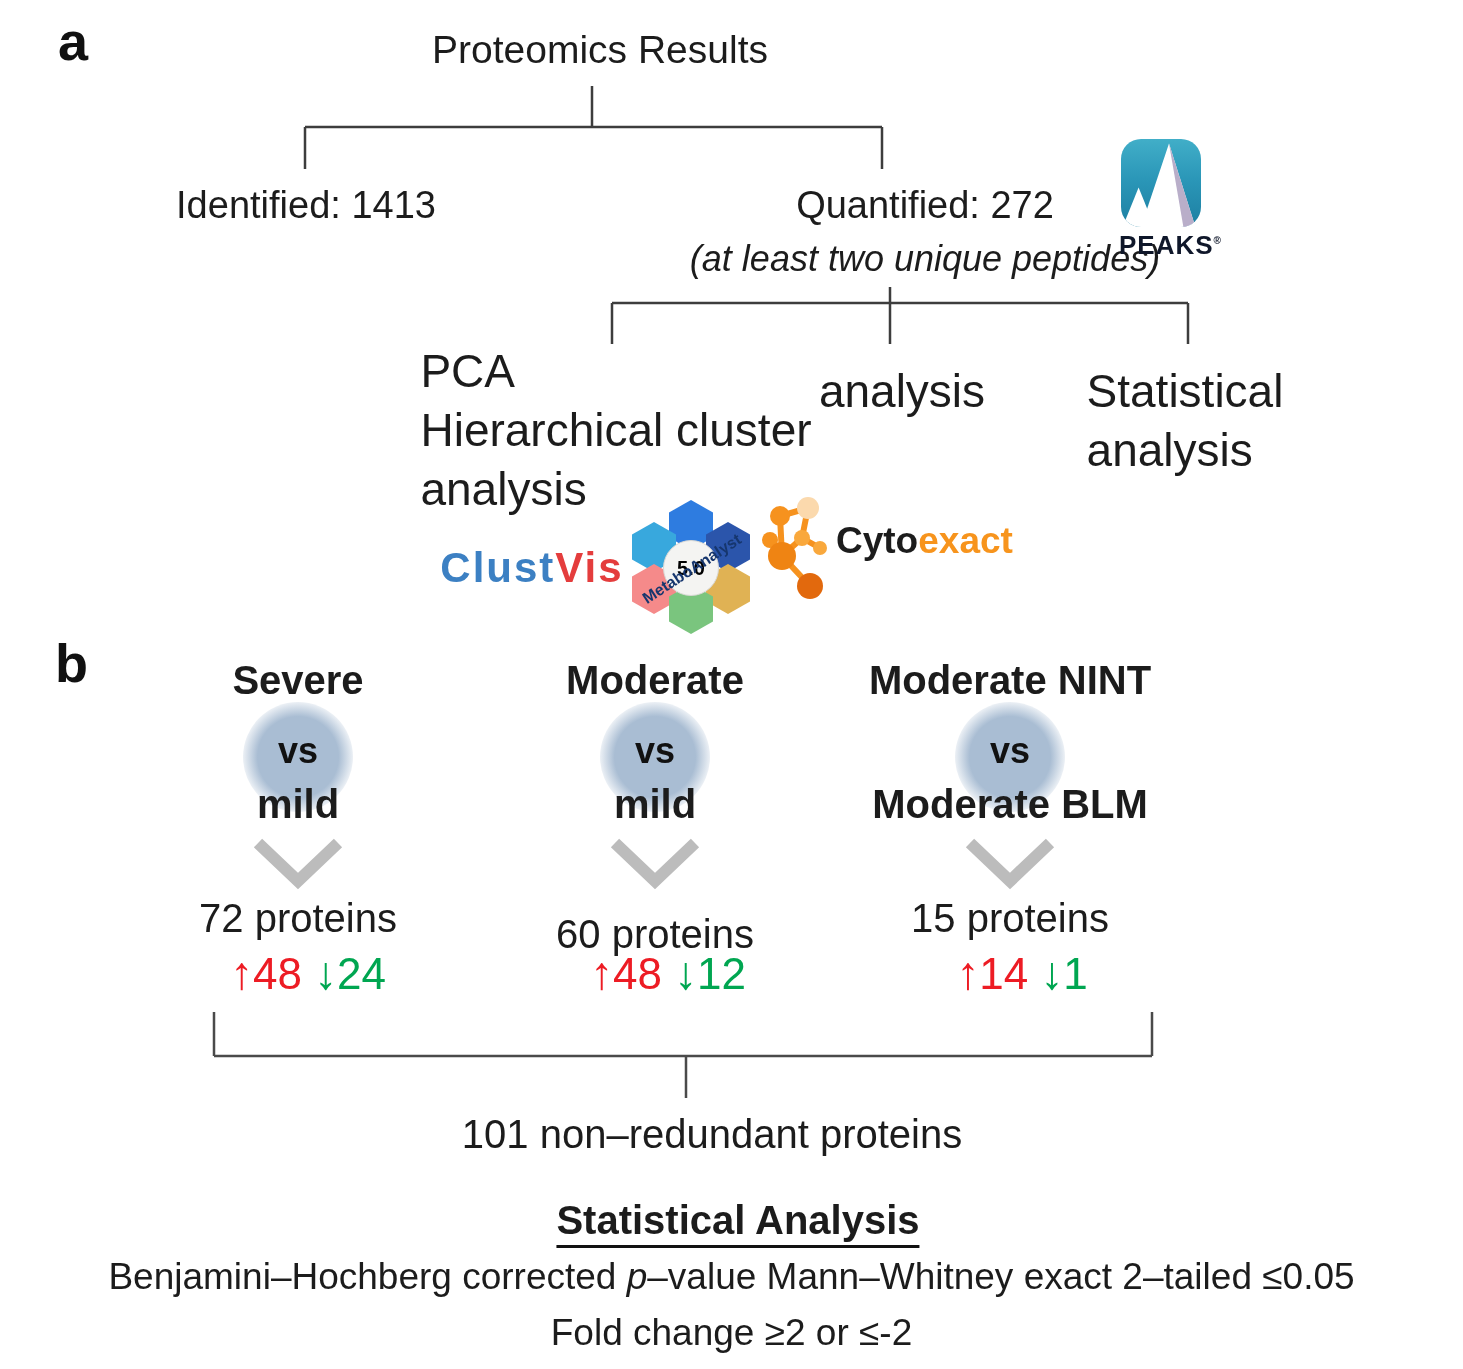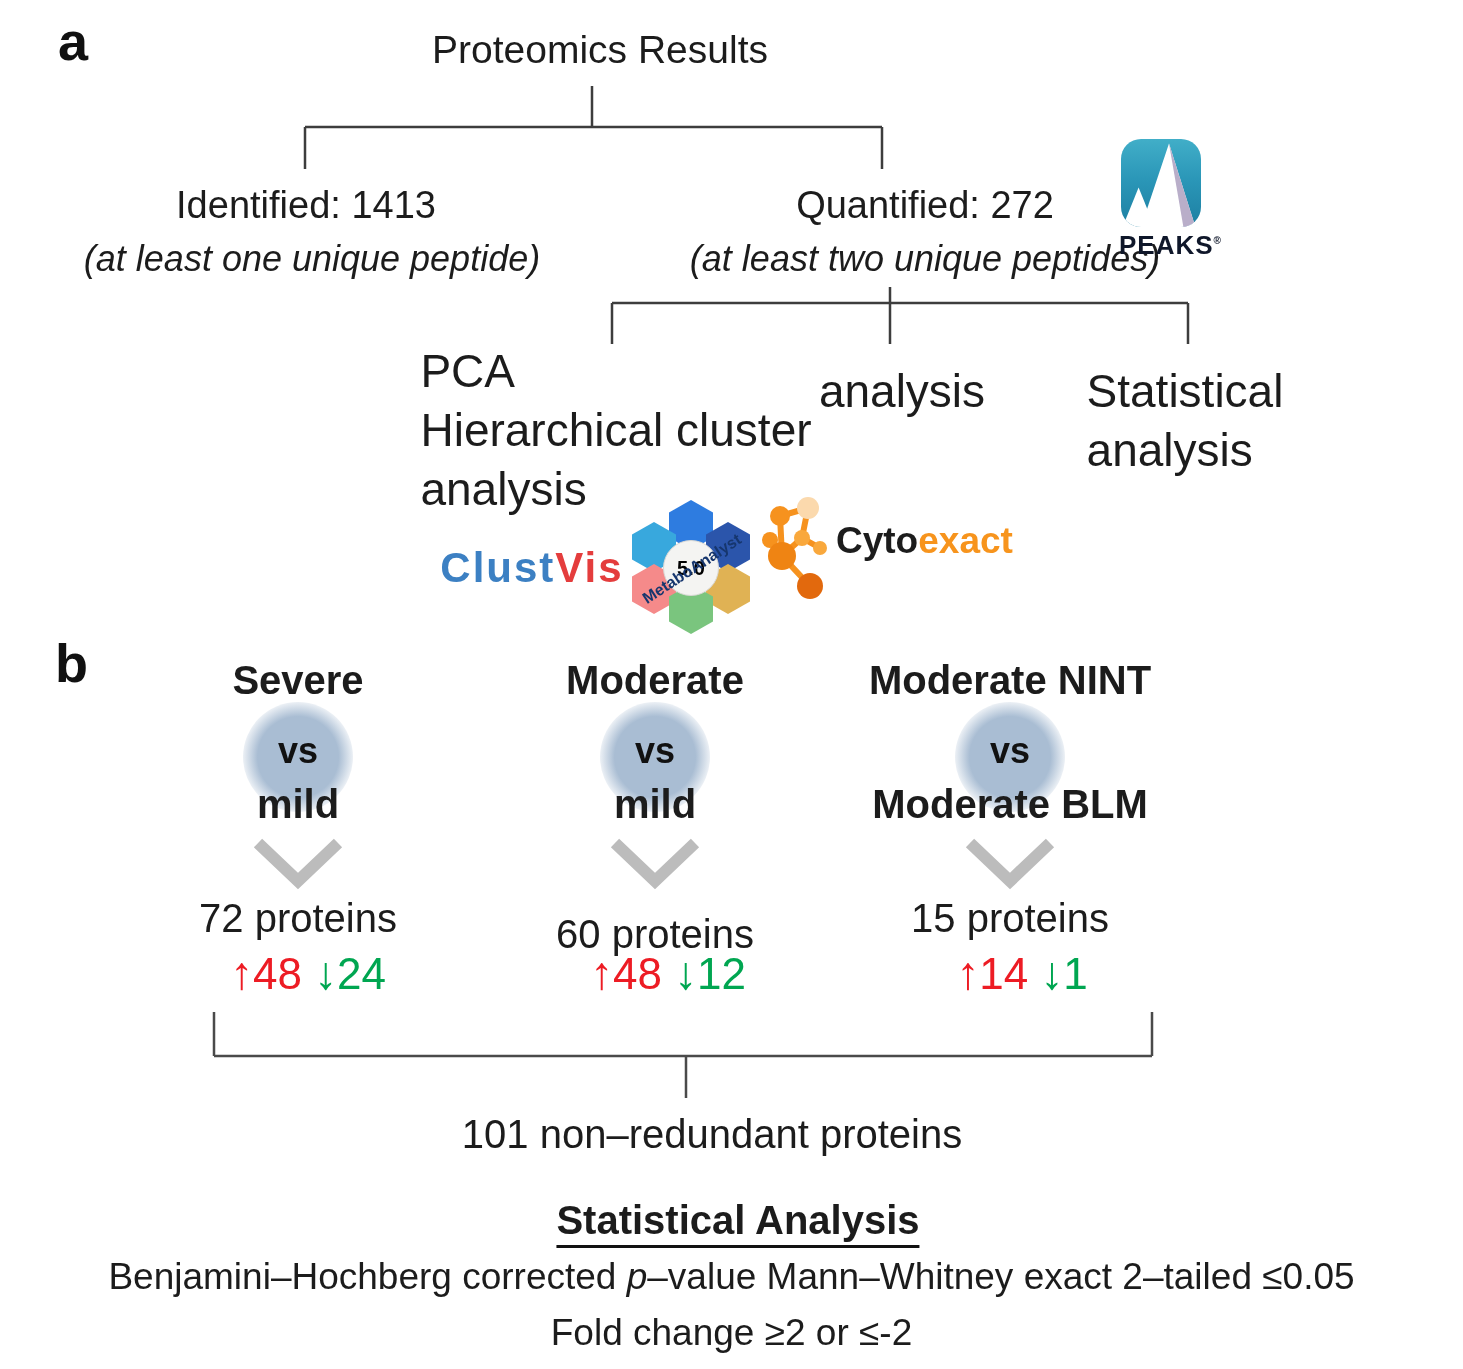--- a/index.html
+++ b/index.html
@@ -67,21 +67,20 @@
     <path d="M258 843 L298 881 L338 843" stroke="#bcbcbc" stroke-width="12" fill="none"></path>
     <path d="M615 843 L655 881 L695 843" stroke="#bcbcbc" stroke-width="12" fill="none"></path>
     <path d="M970 843 L1010 881 L1050 843" stroke="#bcbcbc" stroke-width="12" fill="none"></path>
   </svg>
 
   <div class="abs panel-label" style="left:58px;top:10px;">a</div>
 
   <div class="abs cx t-title" style="left:600px;top:28px;text-align:center;">Proteomics Results</div>
 
   <div class="abs cx t-node" style="left:306px;top:184px;">Identified: 1413</div>
-  <div class="abs cx t-sub" style="left:312px;top:238px;">(at least one unique peptide)</div>
 
   <div class="abs cx t-node" style="left:925px;top:184px;">Quantified: 272</div>
   <div class="abs cx t-sub" style="left:925px;top:238px;">(at least two unique peptides)</div>
 
   <div class="abs peaks-box" style="left:1119px;top:139px;">
     <div class="peaks-square">
       <div class="peak-main"></div>
       <div class="peak-shade"></div>
       <div class="peak-left"></div>
     </div>

